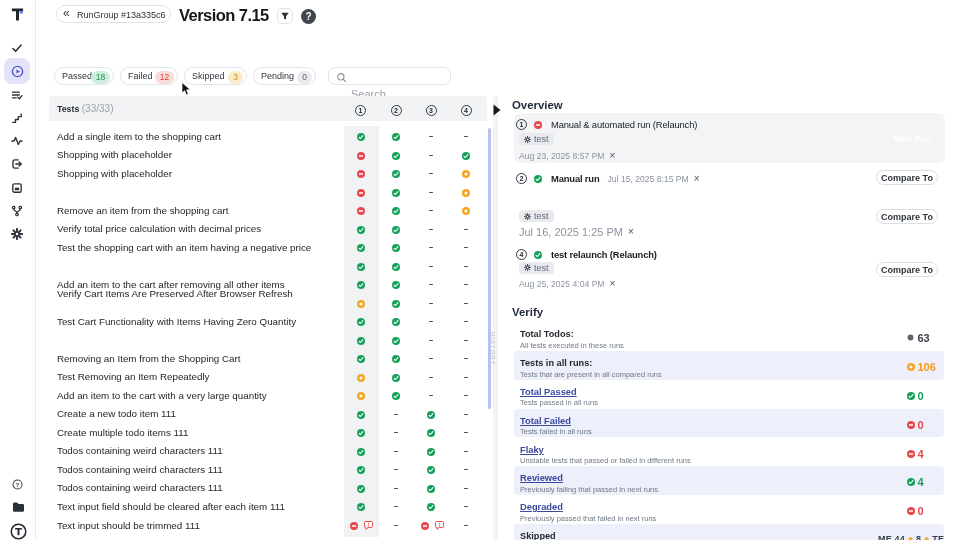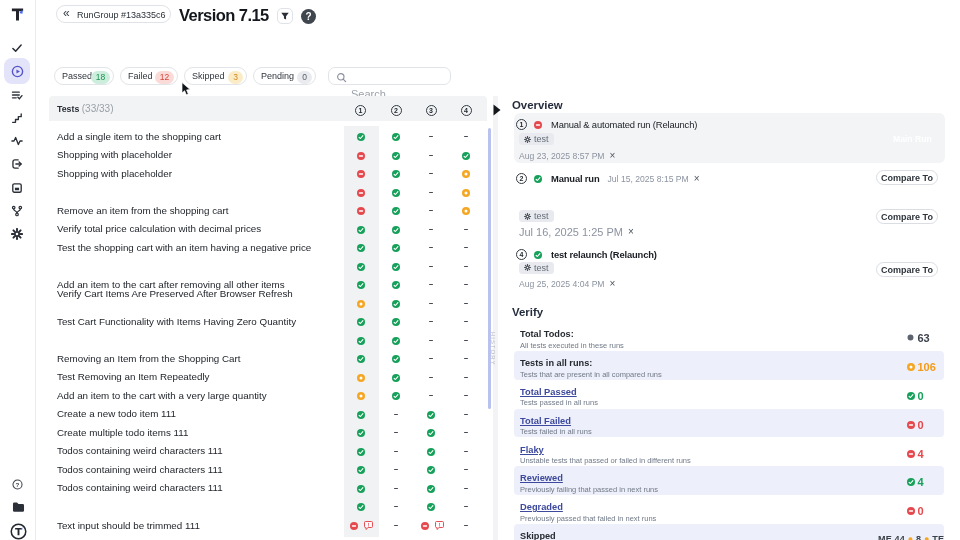--- a/index.html
+++ b/index.html
@@ -479,20 +479,21 @@
       </svg>
     </span>
     <div class="abs" style="left:393.8px;top:488px;width:4.5px;height:1.4px;background:#454c56;border-radius:1px"></div>
     <span class="abs" style="left:427.0px;top:484.7px">
       <svg width="8" height="8" viewBox="0 0 8 8" style="display:block">
         <circle cx="4" cy="4" r="4" fill="#16a05a"></circle>
         <path d="M2.1 4.3 L3.4 5.5 L5.9 2.7" stroke="#fff" stroke-width="1.1" fill="none" stroke-linecap="round" stroke-linejoin="round"></path>
       </svg>
     </span>
     <div class="abs" style="left:463.8px;top:488px;width:4.5px;height:1.4px;background:#454c56;border-radius:1px"></div>
+<div class="abs tname" style="left:57px;top:497.9px">Text input field should be cleared after each item 111</div>
     <span class="abs" style="left:356.5px;top:503.2px">
       <svg width="8" height="8" viewBox="0 0 8 8" style="display:block">
         <circle cx="4" cy="4" r="4" fill="#16a05a"></circle>
         <path d="M2.1 4.3 L3.4 5.5 L5.9 2.7" stroke="#fff" stroke-width="1.1" fill="none" stroke-linecap="round" stroke-linejoin="round"></path>
       </svg>
     </span>
     <div class="abs" style="left:393.8px;top:506px;width:4.5px;height:1.4px;background:#454c56;border-radius:1px"></div>
     <span class="abs" style="left:427.0px;top:503.2px">
       <svg width="8" height="8" viewBox="0 0 8 8" style="display:block">
         <circle cx="4" cy="4" r="4" fill="#16a05a"></circle>

